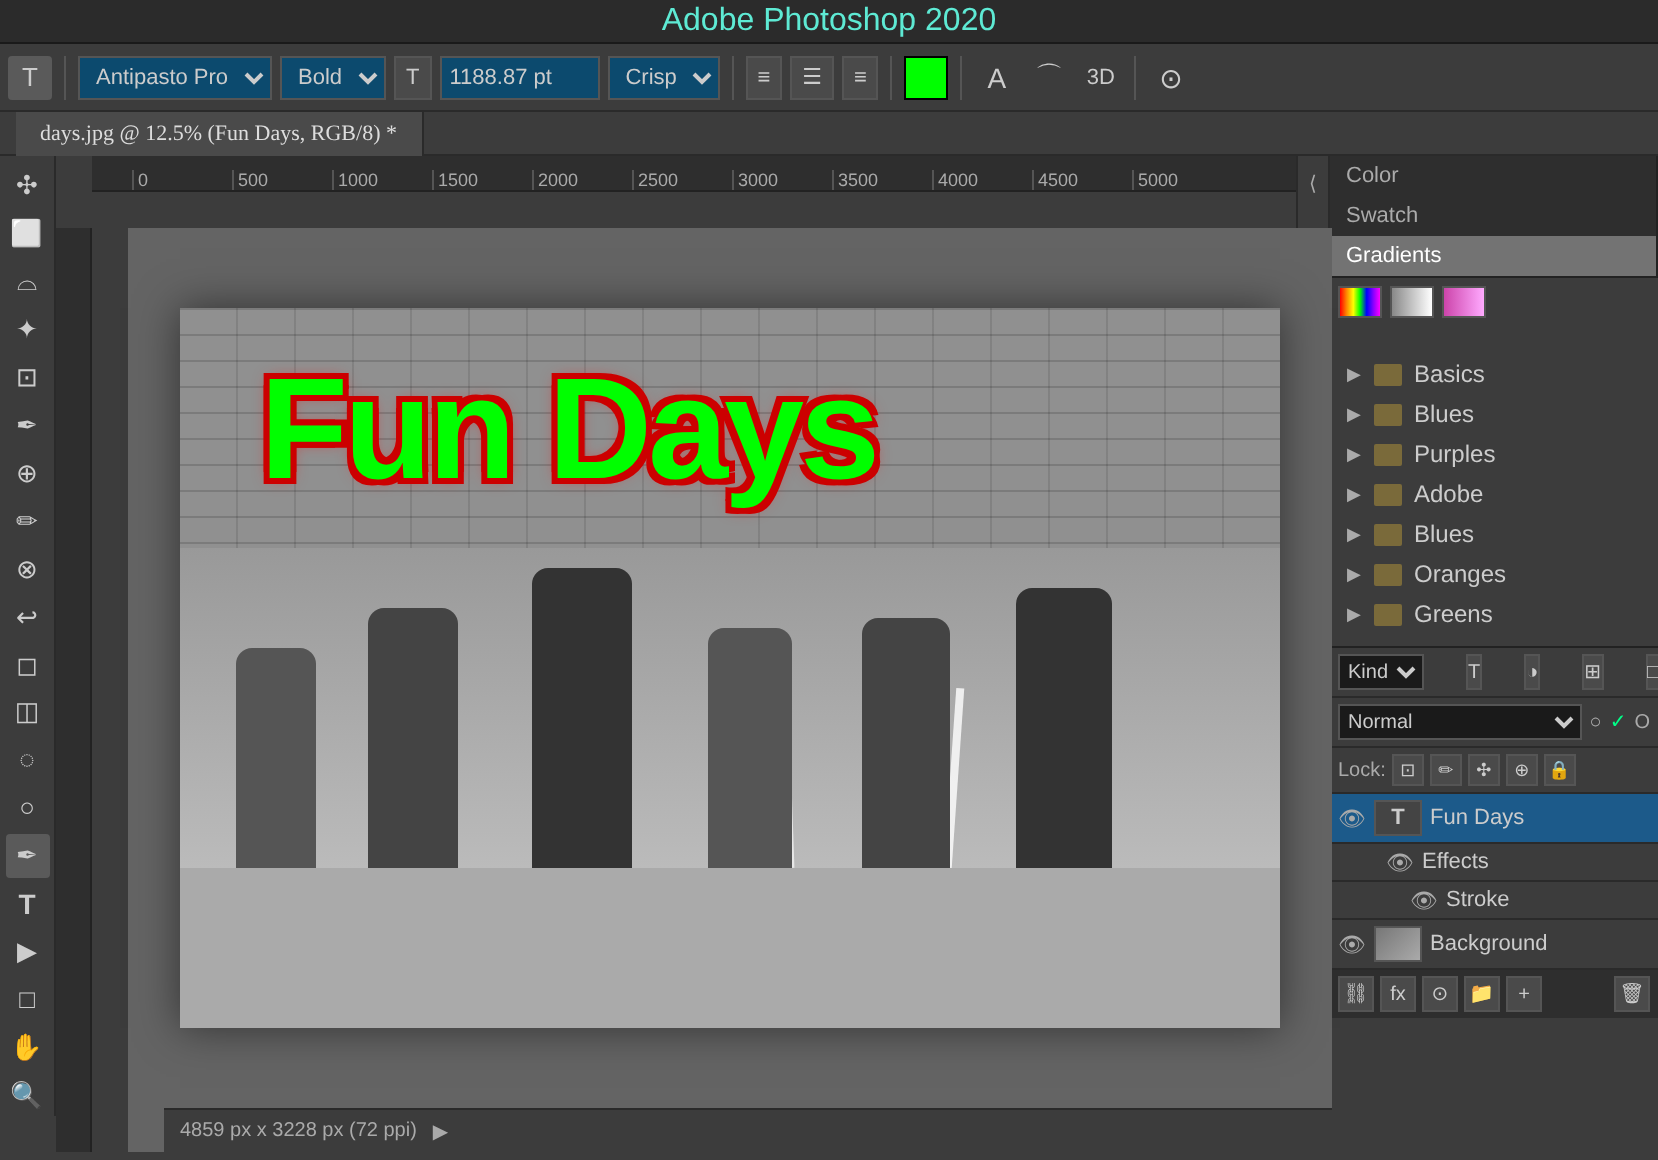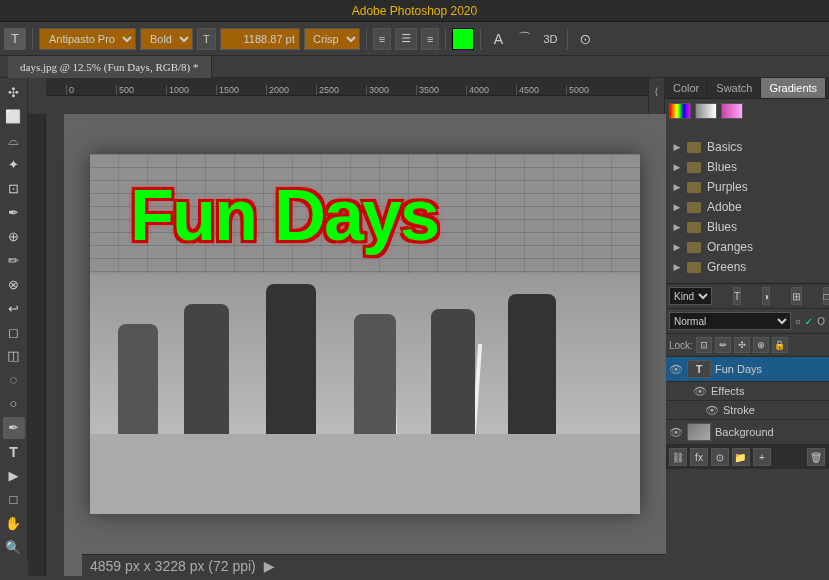--- a/index.html
+++ b/index.html
@@ -5,43 +5,42 @@
     * { box-sizing: border-box; margin: 0; padding: 0; }
     body { background: #3c3c3c; font-family: 'Arial', sans-serif; font-size: 12px; color: #ccc; width: 829px; height: 580px; overflow: hidden; }
 
     
     .title-bar {
       background: #2b2b2b;
       height: 22px;
       display: flex;
       align-items: center;
       justify-content: center;
-      color: #eab308;
-      font-size: 12px;
+      color: #5eead4;
+      font-size: 16px;
       border-bottom: 1px solid #1a1a1a;
     }
 
     
     .toolbar {
       background: #3c3c3c;
       height: 34px;
       display: flex;
       align-items: center;
       padding: 0 4px;
       gap: 4px;
       border-bottom: 1px solid #2a2a2a;
     }
     .toolbar select, .toolbar input {
-      background: #a16207;
+      background: #0c4a6e;
       color: #ccc;
       border: 1px solid #555;
       height: 22px;
       font-size: 11px;
       padding: 0 4px;
-      text-align: right;
     }
     .toolbar-btn {
       background: #4a4a4a;
       border: 1px solid #555;
       color: #ccc;
       height: 22px;
       padding: 0 5px;
       font-size: 11px;
       cursor: pointer;
       display: flex;
@@ -175,21 +174,21 @@
       align-items: flex-end;
     }
 
     
     .status-bar {
       background: #3c3c3c;
       height: 22px;
       display: flex;
       align-items: center;
       padding: 0 8px;
-      font-size: 14px;
+      font-size: 10px;
       color: #aaa;
       border-top: 1px solid #2a2a2a;
       position: absolute;
       bottom: 0;
       left: 0;
       right: 330px;
     }
 
     
     .right-panel {
@@ -199,20 +198,21 @@
       display: flex;
       flex-direction: column;
       overflow: hidden;
     }
 
     
     .panel-tabs {
       display: flex;
       background: #2e2e2e;
       border-bottom: 1px solid #222;
+      flex-direction: column;
     }
     .panel-tab {
       font-size: 11px;
       color: #aaa;
       padding: 4px 8px;
       cursor: pointer;
       border-right: 1px solid #222;
     }
     .panel-tab.active { color: #fff; background: #737373; }
 

